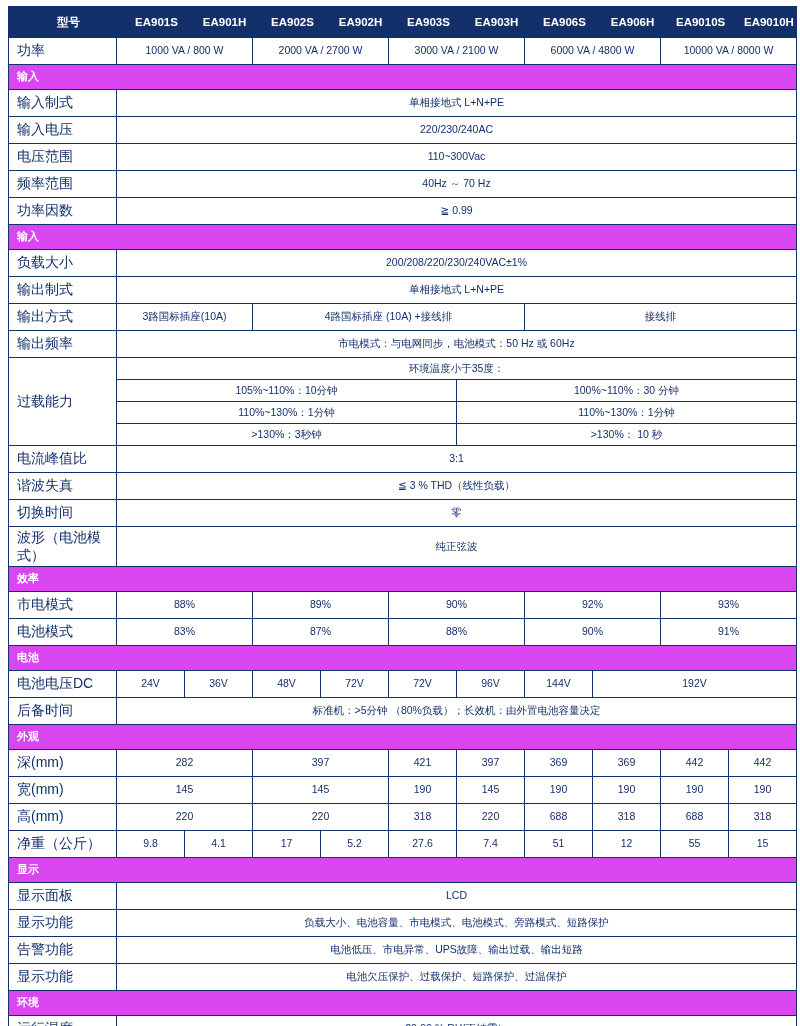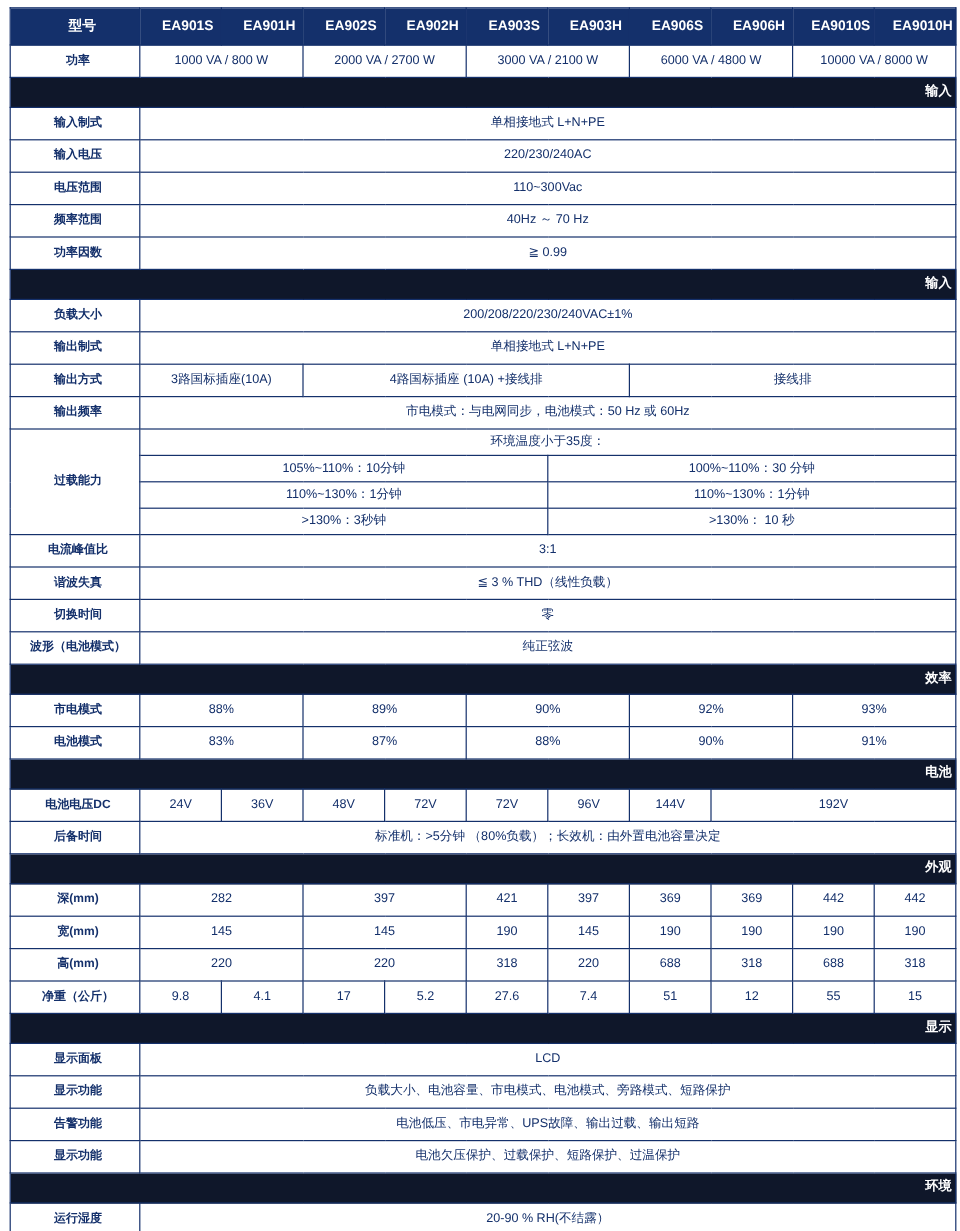--- a/index.html
+++ b/index.html
@@ -1,22 +1,22 @@
 <!DOCTYPE html>
 <html><head>
 <meta charset="utf-8">
 <style>
   html,body{margin:0;padding:0;background:#ffffff;}
   body{font-family:"Liberation Sans","DejaVu Sans",sans-serif;color:#1a1a4e;}
   #sheet{width:800px;box-sizing:border-box;padding:6px 8px 4px 8px;}
   table{border-collapse:collapse;width:784px;table-layout:fixed;}
   td,th{border:1px solid #14306b;padding:2px 3px;font-size:10.5px;line-height:1.25;color:#14306b;text-align:center;vertical-align:middle;}
   .hdr td{background:#14306b;color:#ffffff;font-weight:bold;font-size:11.5px;height:26px;padding-left:15px;}
-  .lbl{text-align:center;padding-left:8px;font-size:10px;color:#14306b;height:22px;font-weight:bold;}
-  .section td{background:#0f172a;color:#ffffff;font-weight:bold;text-align:right;padding-left:8px;font-size:11px;height:20px;}
+  .lbl{text-align:left;padding-left:8px;font-size:14px;color:#14306b;height:22px;}
+  .section td{background:#d946ef;color:#ffffff;font-weight:bold;text-align:left;padding-left:8px;font-size:11px;height:20px;}
   .rowh{height:22px;}
   .tall{height:26px;}
 </style>
 </head>
 <body>
 
 <div id="sheet">
 <table>
   <colgroup>
     <col style="width:108px">

